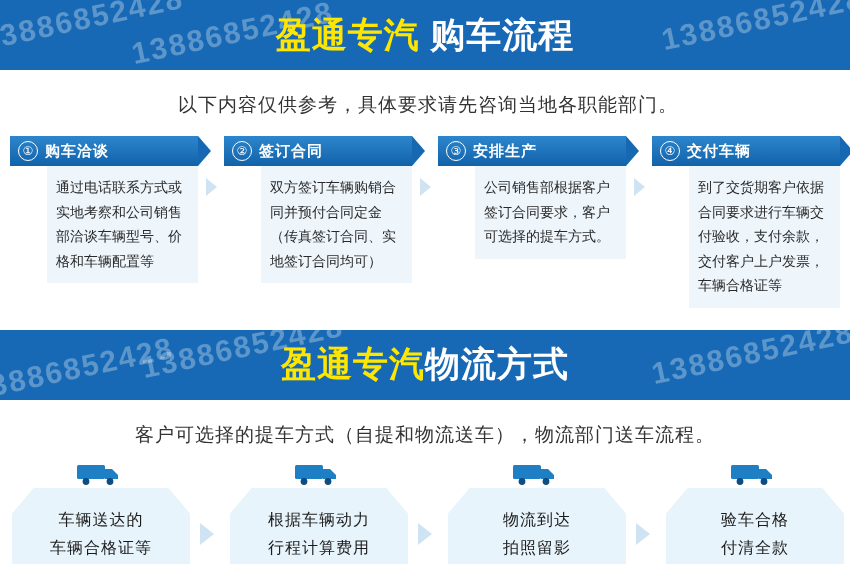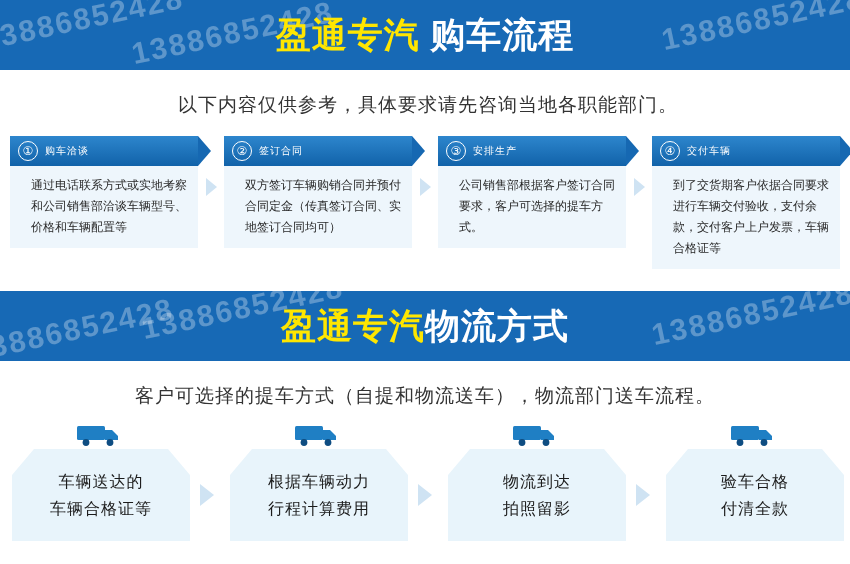--- a/index.html
+++ b/index.html
@@ -90,32 +90,33 @@
     border-radius:50%;
     color:#ffffff;
     font-size:12px;
     line-height:18px;
     text-align:center;
     margin-right:7px;
     flex:0 0 auto;
   }
   .step-title{
     color:#ffffff;
-    font-size:10px;
-    font-weight:normal;
+    font-size:15px;
+    font-weight:bold;
     letter-spacing:1px;
   }
   .step-body{
     background:#eef6fc;
-    padding:9px 9px 10px 21px;
+    padding:9px 9px 10px 9px;
     box-sizing:border-box;
     min-height:72px;
     color:#2a2a2a;
-    font-size:12px;
+    font-size:14px;
     line-height:1.75;
+    margin-left:37px;
   }
   .step-gap{
     width:26px;
     flex:0 0 auto;
     display:flex;
     align-items:center;
     justify-content:center;
     height:102px;
   }
   .arrow-r{

